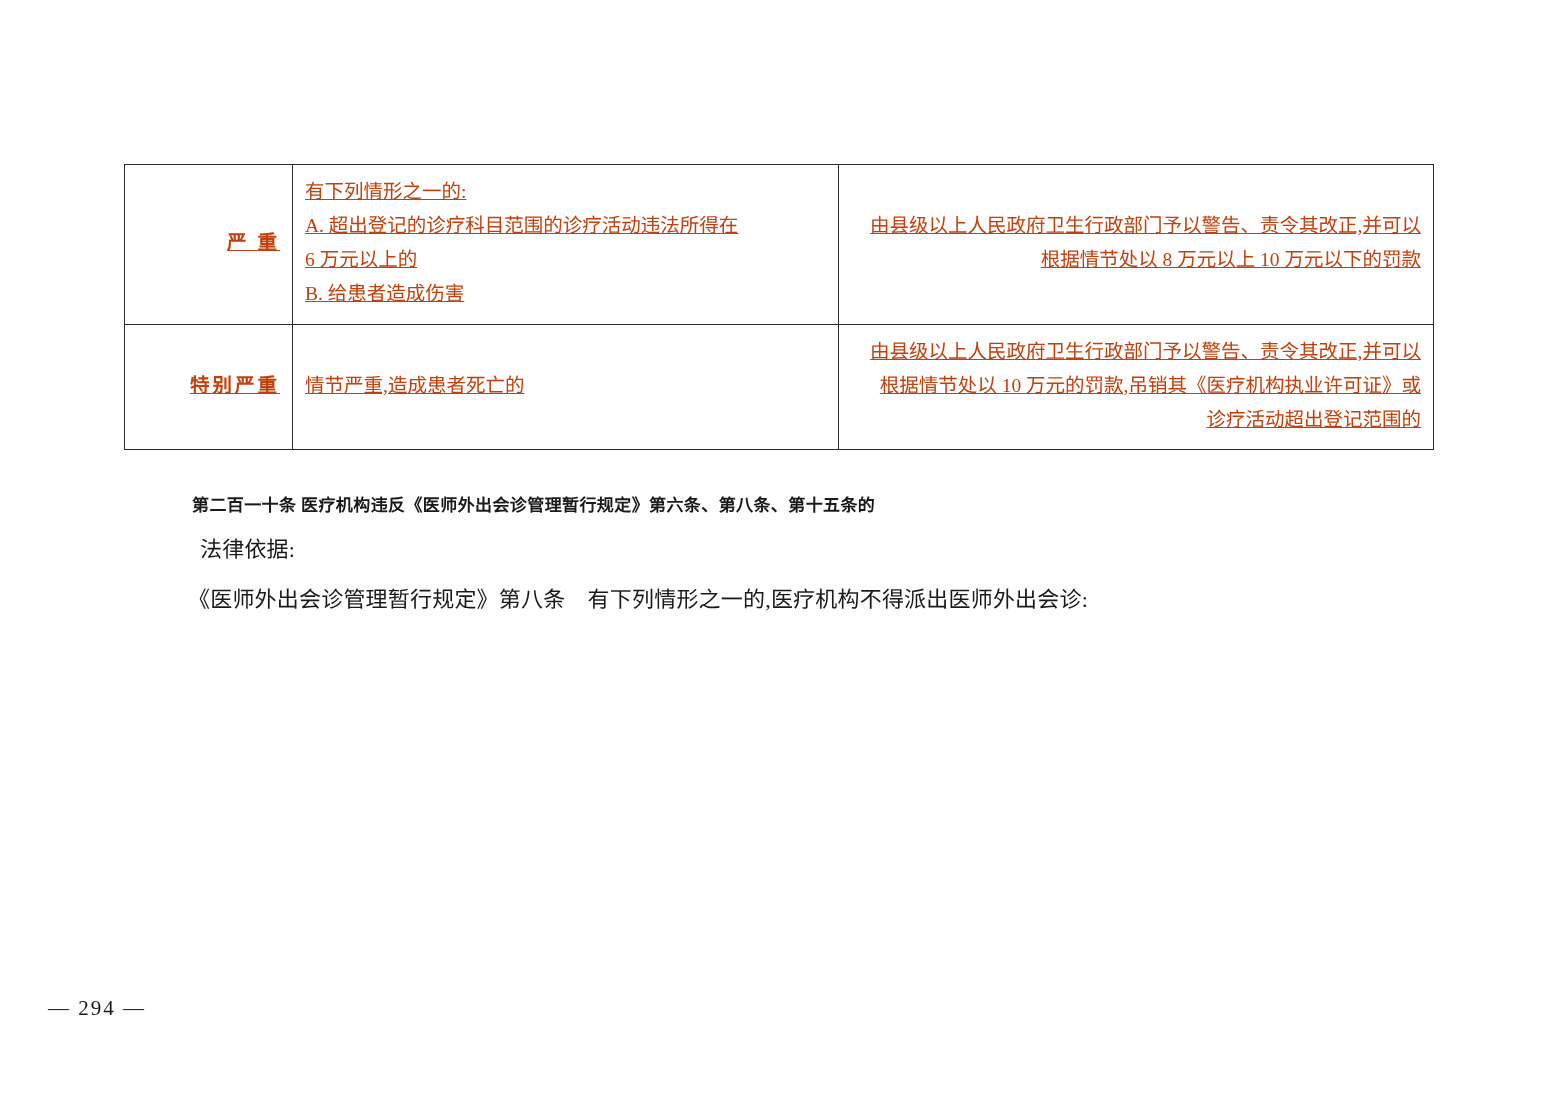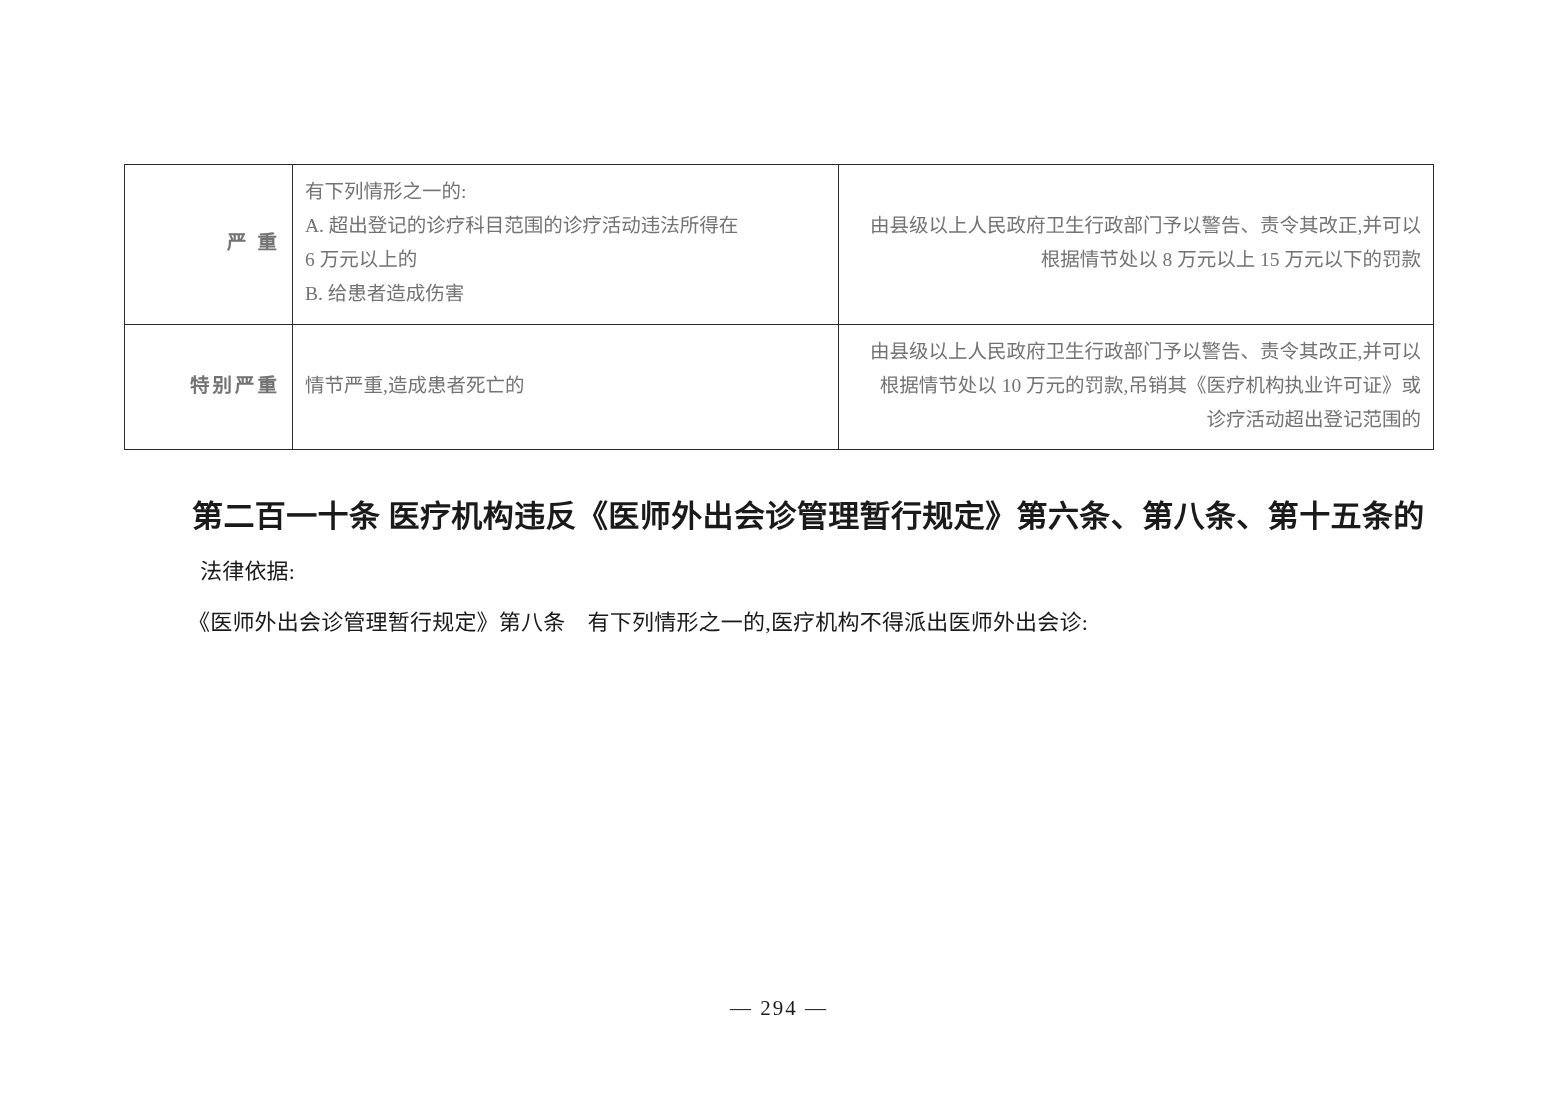--- a/index.html
+++ b/index.html
@@ -34,21 +34,22 @@
     border-collapse: collapse;
     width: 100%;
     table-layout: fixed;
   }
   table.penalty td {
     border: 1px solid #2a2a2a;
     vertical-align: middle;
     padding: 10px 12px 12px 12px;
     font-size: 19.5px;
     line-height: 1.75;
-    color: #737373;
+    color: #c2410c;
+    text-decoration: underline;
   }
   td.col-level {
     width: 143px;
     text-align: right;
     font-weight: bold;
     letter-spacing: 3px;
     font-size: 19px;
   }
   td.col-cond {
     width: 521px;
@@ -66,21 +67,21 @@
   }
 
   
   .body-block {
     position: absolute;
     left: 140px;
     top: 492px;
     width: 1296px;
   }
   h2.article-title {
-    font-size: 31px;
+    font-size: 17px;
     font-weight: bold;
     line-height: 1.62;
     margin: 0;
     text-indent: 52px;
     letter-spacing: 0.4px;
   }
   p.para {
     font-size: 22px;
     line-height: 1.66;
     margin: 0;
@@ -97,45 +98,46 @@
     text-align: justify;
   }
   .gap-small { height: 2px; }
 
   
   .page-footer {
     position: absolute;
     left: 0;
     right: 0;
     top: 996px;
-    text-align: center;
+    text-align: left;
     font-size: 21px;
     letter-spacing: 2px;
     color: #1a1a1a;
+    padding-left: 48px;
   }
 </style>
 </head>
 <body>
 
 <div class="page">
 
   <div class="table-wrap">
     <table class="penalty">
       <tbody>
         <tr>
           <td class="col-level">严 重</td>
           <td class="col-cond cell-lines">
             <p>有下列情形之一的:</p>
             <p>A. 超出登记的诊疗科目范围的诊疗活动违法所得在</p>
             <p>6 万元以上的</p>
             <p>B. 给患者造成伤害</p>
           </td>
           <td class="col-measure cell-lines">
             <p>由县级以上人民政府卫生行政部门予以警告、责令其改正,并可以</p>
-            <p>根据情节处以 8 万元以上 15 万元以下的罚款</p>
+            <p>根据情节处以 8 万元以上 10 万元以下的罚款</p>
           </td>
         </tr>
         <tr>
           <td class="col-level">特别严重</td>
           <td class="col-cond cell-lines">
             <p>情节严重,造成患者死亡的</p>
           </td>
           <td class="col-measure cell-lines">
             <p>由县级以上人民政府卫生行政部门予以警告、责令其改正,并可以</p>
             <p>根据情节处以 10 万元的罚款,吊销其《医疗机构执业许可证》或</p>

